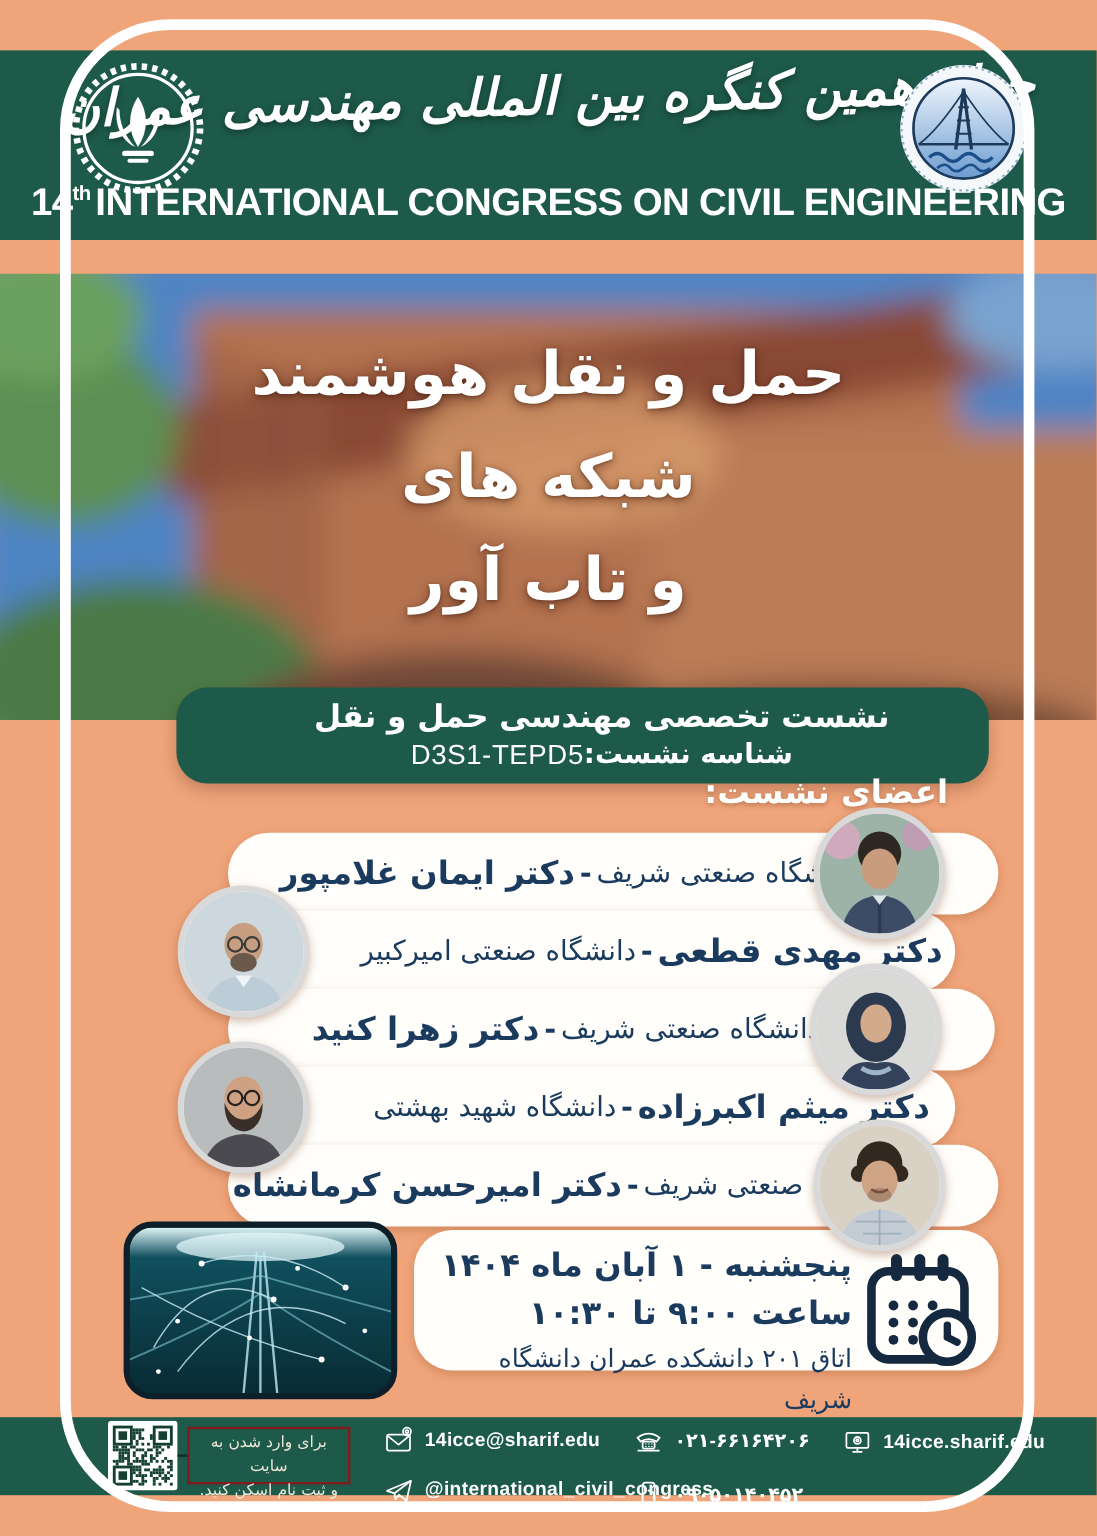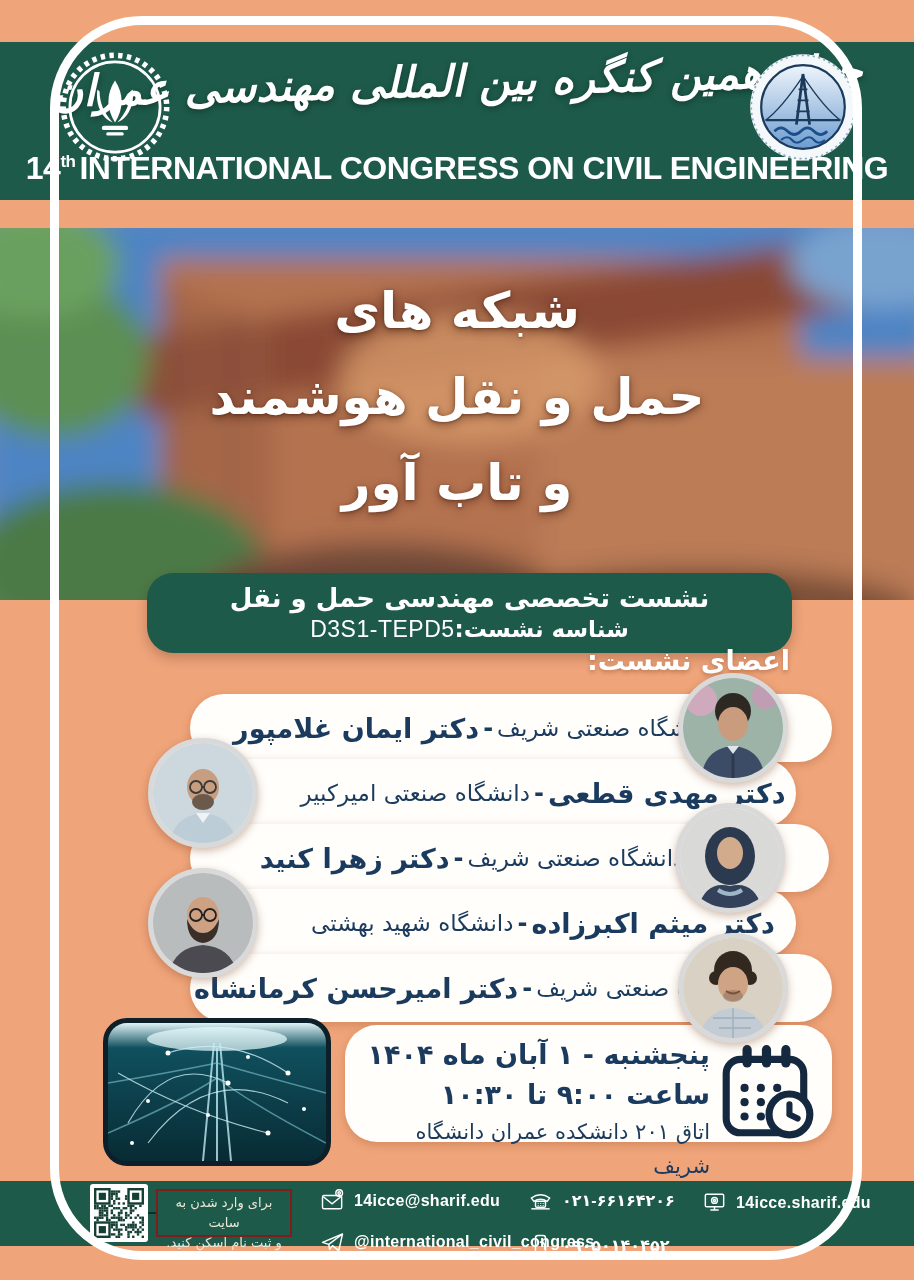--- a/index.html
+++ b/index.html
@@ -29,21 +29,21 @@
   
   .hero{position:absolute;left:0;top:228px;width:914px;height:372px;overflow:hidden;}
   .hero svg{display:block;width:914px;height:372px;}
   .hero-title{position:absolute;left:0;top:268px;width:914px;text-align:center;z-index:6;color:#fff;
               font-weight:bold;font-size:50px;line-height:86px;
               text-shadow:0 3px 10px rgba(70,30,15,.55),0 1px 3px rgba(70,30,15,.5);}
 
   
   .session{position:absolute;left:147px;top:573px;width:645px;height:80px;background:#1d5a49;border-radius:26px;
            z-index:7;display:flex;flex-direction:column;align-items:center;justify-content:center;gap:3px;
-           box-shadow:0 5px 12px rgba(60,25,10,.25);color:#fff;}
+           box-shadow:0 5px 12px rgba(60,25,10,.25);color:#fff;padding-left:32px;}
   .session .l1{font-size:26px;font-weight:bold;}
   .session .l2{display:flex;align-items:flex-start;font-size:23px;}
   .session .l2 .code{font-family:"Liberation Sans",sans-serif;letter-spacing:.5px;}
   .session .l2 .lbl{font-weight:600;}
 
   .members-heading{position:absolute;right:124px;top:645px;color:#fff;font-weight:bold;font-size:27px;z-index:7;
                    text-shadow:0 2px 4px rgba(120,60,25,.4);}
 
   
   .pill{position:absolute;height:68px;background:#fffefb;border-radius:36px;z-index:8;
@@ -158,22 +158,22 @@
         <ellipse cx="35" cy="35" rx="85" ry="55" fill="#6aa05e"></ellipse>
         <ellipse cx="470" cy="150" rx="130" ry="65" fill="#d79a6a" opacity=".8"></ellipse>
         <ellipse cx="880" cy="35" rx="90" ry="45" fill="#79a3cf"></ellipse>
         <ellipse cx="380" cy="370" rx="180" ry="55" fill="#6f4a38"></ellipse>
         <ellipse cx="700" cy="385" rx="220" ry="45" fill="#7c4f39"></ellipse>
       </g>
     </svg>
   </div>
 
   <div class="hero-title">
+    <div dir="rtl">حمل و نقل هوشمند</div>
     <div dir="rtl">شبکه های</div>
-    <div dir="rtl">حمل و نقل هوشمند</div>
     <div dir="rtl">و تاب آور</div>
   </div>
 
   <div class="session">
     <div class="l1" dir="rtl">نشست تخصصی مهندسی حمل و نقل</div>
     <div class="l2">
       <span class="code" dir="ltr">D3S1-TEPD5</span>
         <span class="lbl" dir="rtl">شناسه نشست:</span>
     </div>
   </div>

